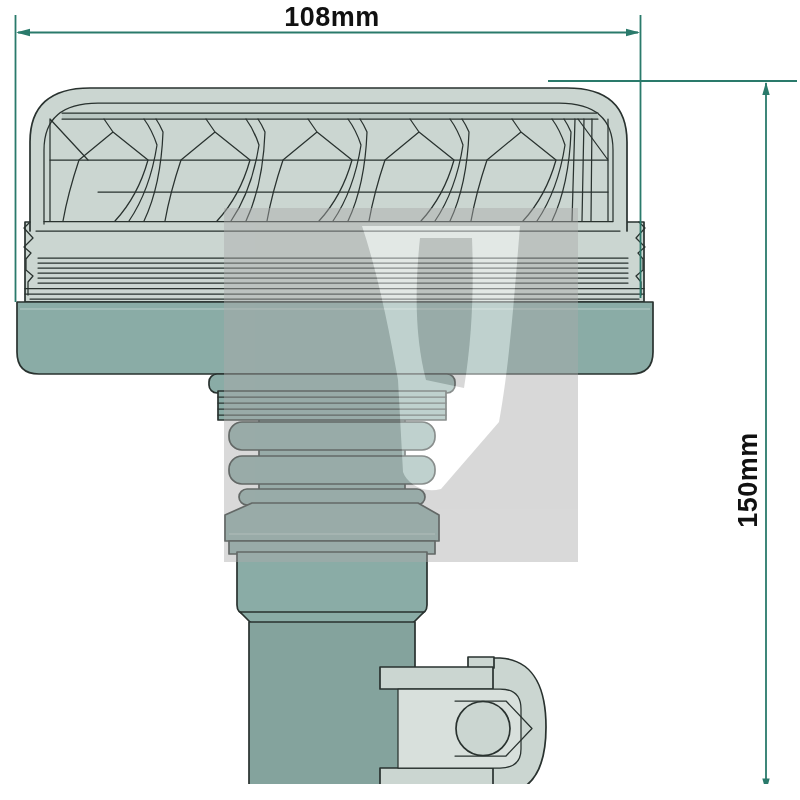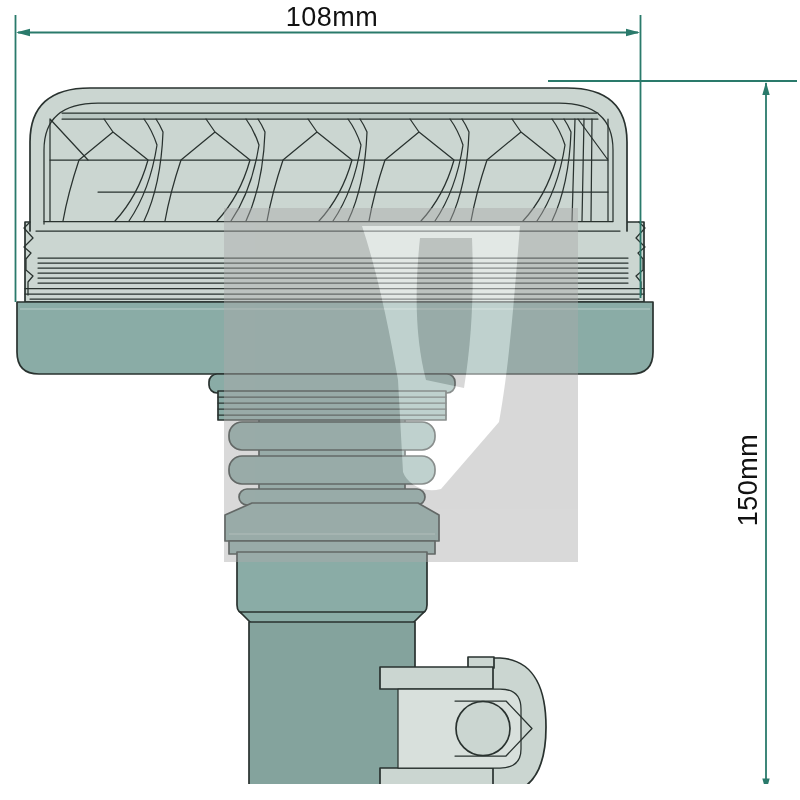--- a/index.html
+++ b/index.html
@@ -1,17 +1,17 @@
 <!DOCTYPE html>
 <html style="--background: #ffffff; --text: #111111; --dimension-line: #2a7a6b; --outline: #29322f; --body-light: #cbd6d1; --body-teal: #8aaca6; --body-teal-dark: #84a39d; --bracket-inner: #d8e0dc; --band-shade: #bac8c3; --rib-highlight: #a9c2bc; --watermark-gray: #ababab; --watermark-white: #ffffff;"><head>
 <meta charset="utf-8">
 <style>
   html,body{margin:0;padding:0;background:#fff;}
   #stage{position:relative;width:800px;height:784px;background:var(--background,#fff);overflow:hidden;
-         font-family:"Liberation Sans", sans-serif;}
+         font-family:"Liberation Sans", sans-serif;font-weight:bold;}
   svg{position:absolute;left:0;top:0;}
   
   .ol   {stroke:var(--outline);stroke-width:1.7;fill:none;stroke-linecap:round;stroke-linejoin:round;}
   .thin {stroke-width:1.25;}
   .fl   {fill:var(--body-light);}
   .ft   {fill:var(--body-teal);}
   .ft2  {fill:var(--body-teal-dark);}
   .fbr  {fill:var(--bracket-inner);}
   .shade{fill:var(--band-shade);}
   .dim  {stroke:var(--dimension-line);stroke-width:1.8;fill:none;}

